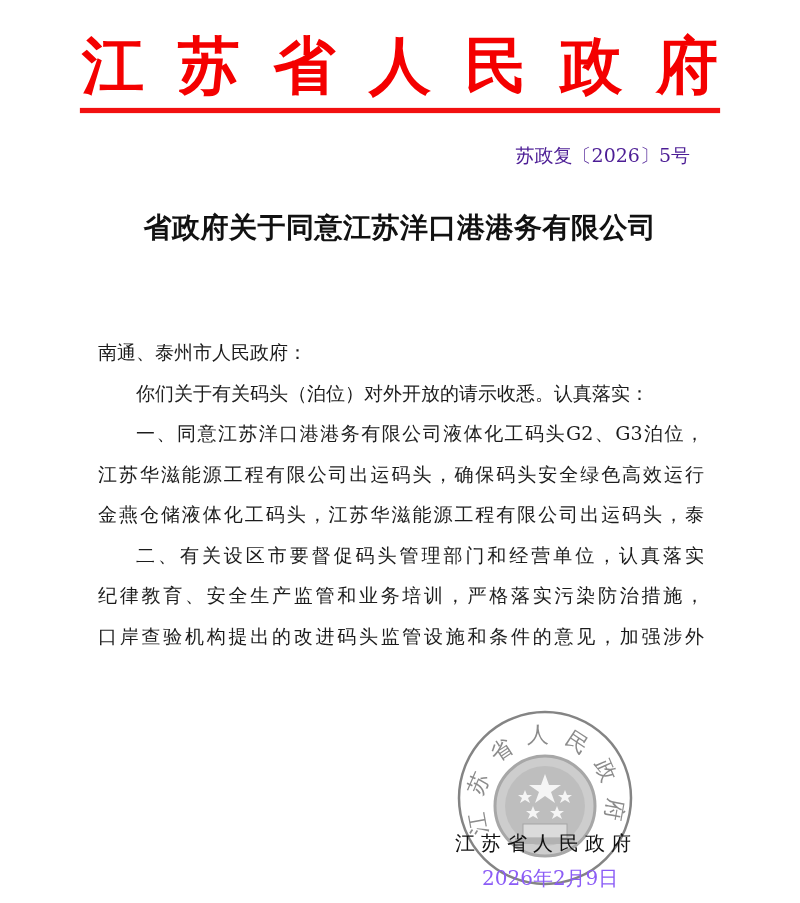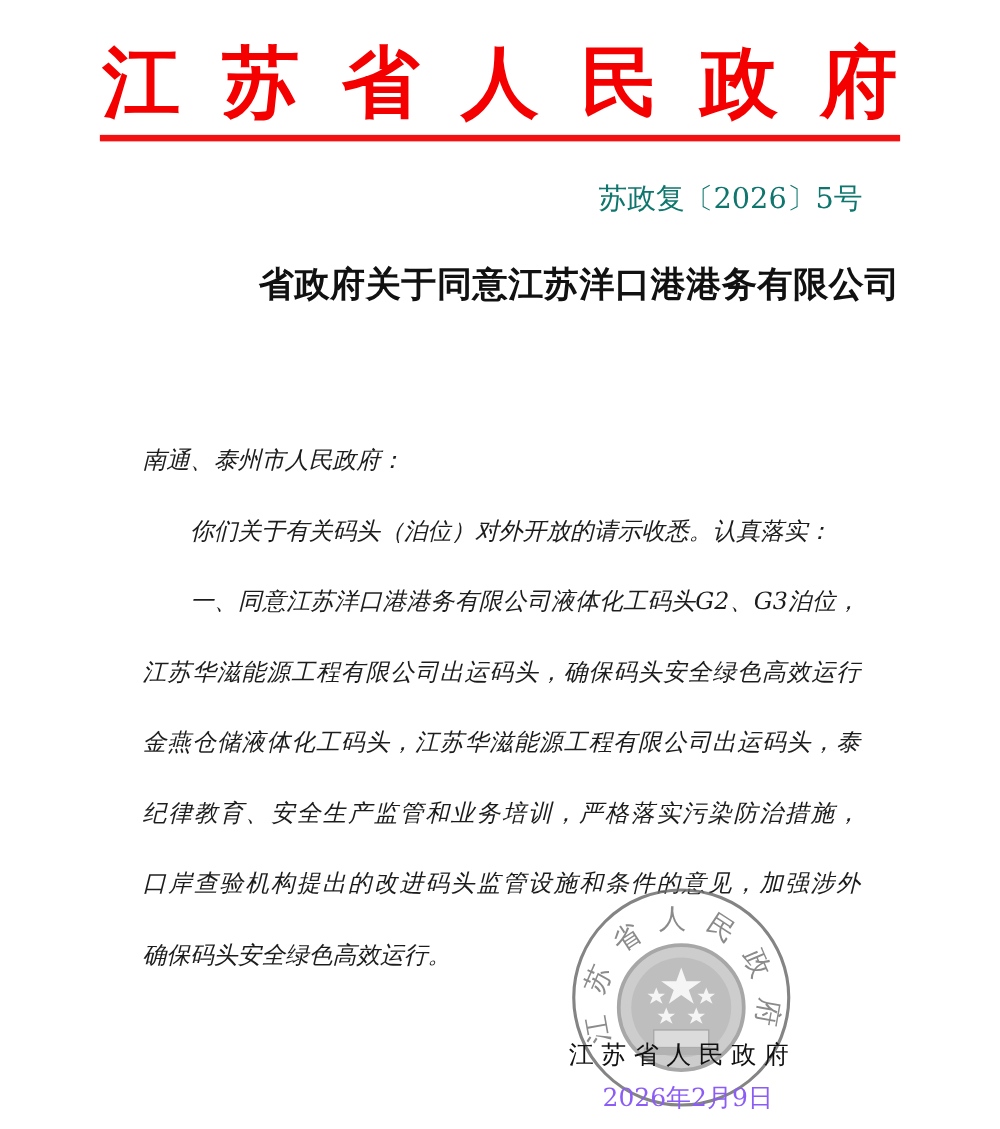--- a/index.html
+++ b/index.html
@@ -4,27 +4,27 @@
 <style>
   html, body { margin: 0; padding: 0; background: #ffffff; }
   body { width: 800px; height: 903px; position: relative; overflow: hidden;
          font-family: "DejaVu Serif", "Liberation Serif", serif; color: #1a1a1a; }
   .masthead { position: absolute; left: 80px; top: 28px; width: 640px; height: 76px;
               display: flex; justify-content: space-between; align-items: center;
               color: #f40000; font-size: 62px; font-weight: bold; }
   .masthead span { display: inline-block; width: 66px; text-align: center; line-height: 76px; }
   .red-rule { position: absolute; left: 80px; top: 108px; width: 640px; height: 5px;
               background: #f21010; box-shadow: 0 0 1px #ff6060; }
-  .doc-number { position: absolute; right: 110px; top: 143px; font-size: 23px; color: #0f766e; }
+  .doc-number { position: absolute; right: 110px; top: 143px; font-size: 19px; color: #4c1d95; }
   .title { position: absolute; left: 80px; top: 205px; width: 640px; text-align: center;
            font-size: 28px; font-weight: bold; line-height: 46px; color: #111; letter-spacing: 0.5px; }
-  .title div { white-space: nowrap; text-align: right; }
+  .title div { white-space: nowrap; }
   .body-text { position: absolute; left: 98px; top: 332px; width: 606px;
                font-size: 19px; line-height: 40.5px; color: #1c1c1c; }
-  .body-text p { margin: 16px; text-align: justify; text-align-last: justify; font-style: italic; }
+  .body-text p { margin: 0; text-align: justify; text-align-last: justify; }
   .body-text p.last-line { text-align-last: left; }
   .indent { text-indent: 38px; }
   .addressee { text-align-last: left !important; }
   .seal { position: absolute; left: 455px; top: 708px; width: 180px; height: 180px; }
   .seal svg { width: 180px; height: 180px; }
   .signature { position: absolute; left: 455px; top: 830px; width: 200px;
                font-size: 20px; letter-spacing: 6px; color: #111; text-align: left; }
   .sign-date { position: absolute; left: 482px; top: 865px; font-size: 20px; color: #8b5cf6; }
 </style>
 </head>
@@ -49,23 +49,23 @@
 
 <div class="body-text">
   <p class="addressee last-line">南通、泰州市人民政府：</p>
 
   <p class="indent last-line">你们关于有关码头（泊位）对外开放的请示收悉。认真落实：</p>
 
   <p class="indent">一、同意江苏洋口港港务有限公司液体化工码头G2、G3泊位，</p>
   <p>江苏华滋能源工程有限公司出运码头，确保码头安全绿色高效运行</p>
   <p>金燕仓储液体化工码头，江苏华滋能源工程有限公司出运码头，泰</p>
 
+  <p class="indent">二、有关设区市要督促码头管理部门和经营单位，认真落实</p>
   <p>纪律教育、安全生产监管和业务培训，严格落实污染防治措施，</p>
   <p>口岸查验机构提出的改进码头监管设施和条件的意见，加强涉外</p>
-  <p class="last-line">确保码头安全绿色高效运行。</p>
 </div>
 
 <div class="seal">
   <svg viewBox="0 0 180 180">
     <defs>
       <path id="sealArc" d="M 30 112 A 62 62 0 1 1 150 112" fill="none"></path>
     </defs>
     <circle cx="90" cy="90" r="86" fill="none" stroke="#6e6e6e" stroke-width="2.5" opacity="0.85"></circle>
     <text font-size="22" fill="#777" font-family="DejaVu Serif, serif" opacity="0.85">
       <textPath href="#sealArc" startOffset="50%" text-anchor="middle" letter-spacing="14">江苏省人民政府</textPath>

